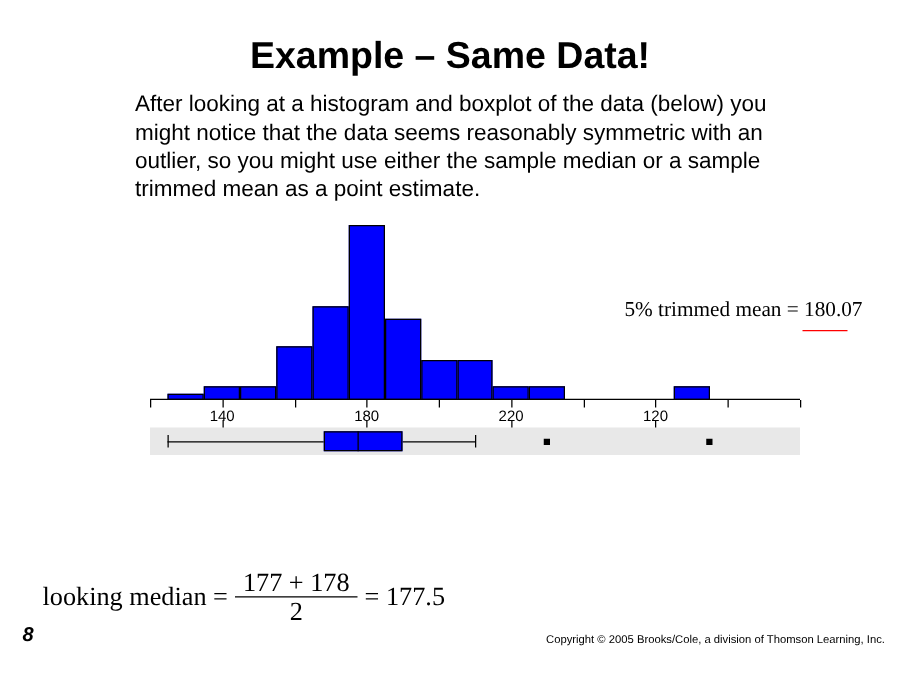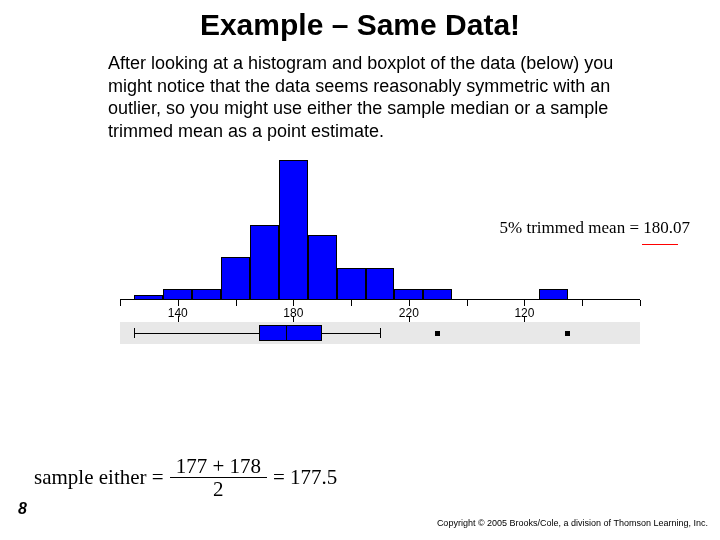--- a/index.html
+++ b/index.html
@@ -8,21 +8,21 @@
     height: 540px;
     background: #fff;
     font-family: Arial, Helvetica, sans-serif;
     position: relative;
     overflow: hidden;
   }
   .title {
     text-align: center;
     font-size: 30px;
     font-weight: bold;
-    padding-top: 8px;
+    padding-top: 28px;
     padding-bottom: 10px;
   }
   .body-text {
     font-size: 18px;
     line-height: 1.25;
     padding: 0 96px 0 108px;
   }
   .chart-area {
     position: relative;
     width: 520px;
@@ -162,21 +162,21 @@
     position: absolute;
     left: 18px;
     bottom: 22px;
     font-style: italic;
     font-weight: bold;
     font-size: 16px;
   }
   .copyright {
     position: absolute;
     right: 12px;
-    bottom: 12px;
+    bottom: 24px;
     font-size: 9px;
   }
 </style>
 </head>
 <body>
 
 <div class="title">Example – Same Data!</div>
 <div class="body-text">After looking at a histogram and boxplot of the data (below) you might notice that the data seems reasonably symmetric with an outlier, so you might use either the sample median or a sample trimmed mean as a point estimate.</div>
 
 <div class="chart-area">
@@ -224,21 +224,21 @@
       <div class="bp-whisker" style="left: 202.222px; width: 57.7778px;"></div>
       <div class="bp-cap" style="left: 260px;"></div>
       <div class="bp-box" style="left: 138.667px; width: 63.5556px;"></div>
       <div class="bp-median" style="left: 166.111px;"></div>
       <div class="bp-outlier" style="left: 315.278px;"></div>
       <div class="bp-outlier" style="left: 445.278px;"></div>
     </div>
 </div>
 
 <div class="median-formula">
-  <span>sample either =</span>
+  <span>looking median =</span>
   <span class="frac">
     <span class="num">177 + 178</span>
     <span class="den">2</span>
   </span>
   <span>= 177.5</span>
 </div>
 
 <div class="page-num">8</div>
 <div class="copyright">Copyright © 2005 Brooks/Cole, a division of Thomson Learning, Inc.</div>
 

